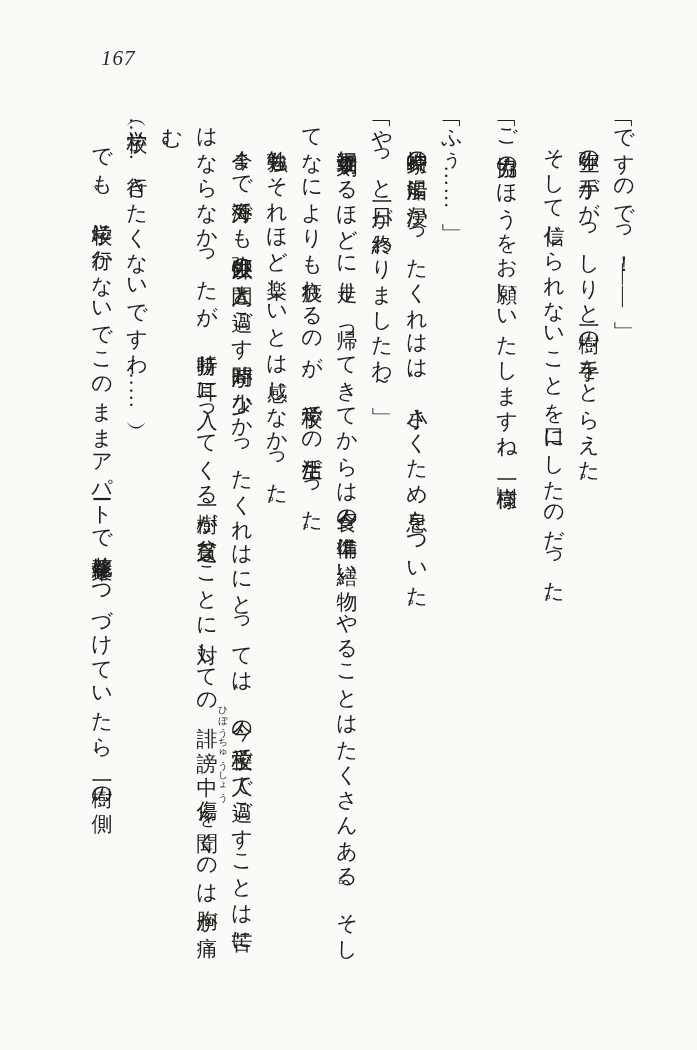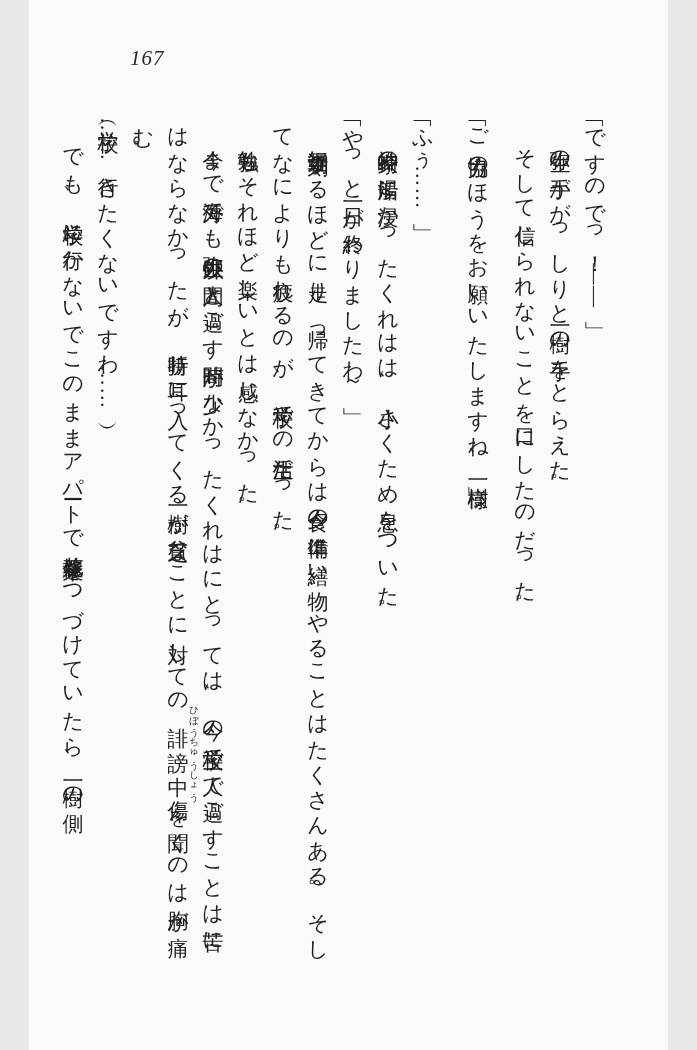--- a/index.html
+++ b/index.html
@@ -2,21 +2,21 @@
 <html lang="ja"><head>
 <meta charset="utf-8">
 <style>
   html, body {
     margin: 0;
     padding: 0;
     background: #e8e8e6;
   }
   .book-page {
     position: relative;
-    width: 639px;
+    width: 697px;
     height: 1050px;
     margin: 0 auto;
     background: #fbfaf7;
     overflow: hidden;
     font-family: "Liberation Serif", "DejaVu Serif", serif;
     color: #1f1f1f;
   }
   .page-number {
     position: absolute;
     top: 46px;

